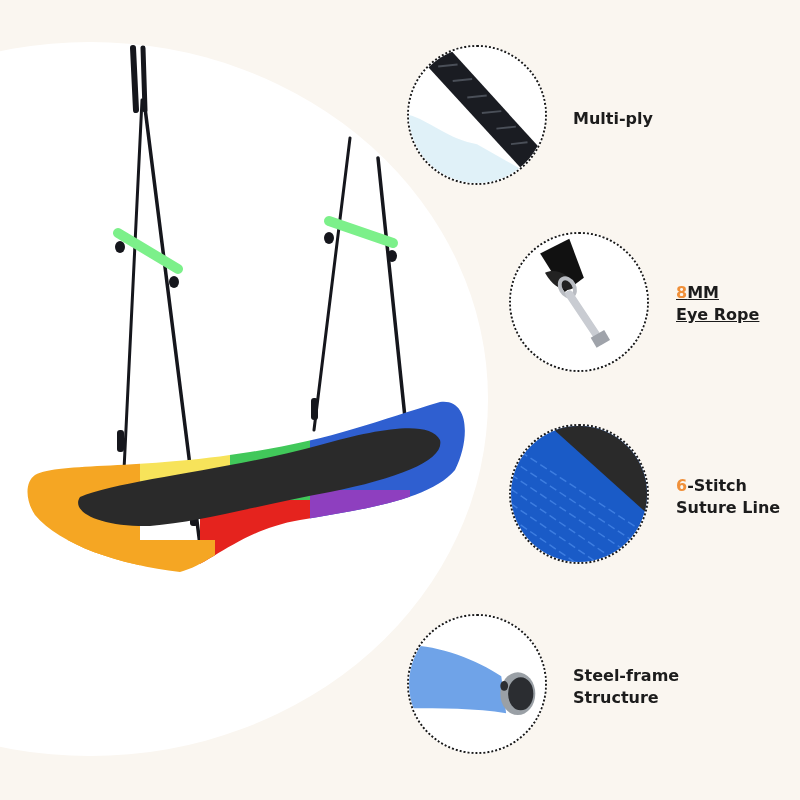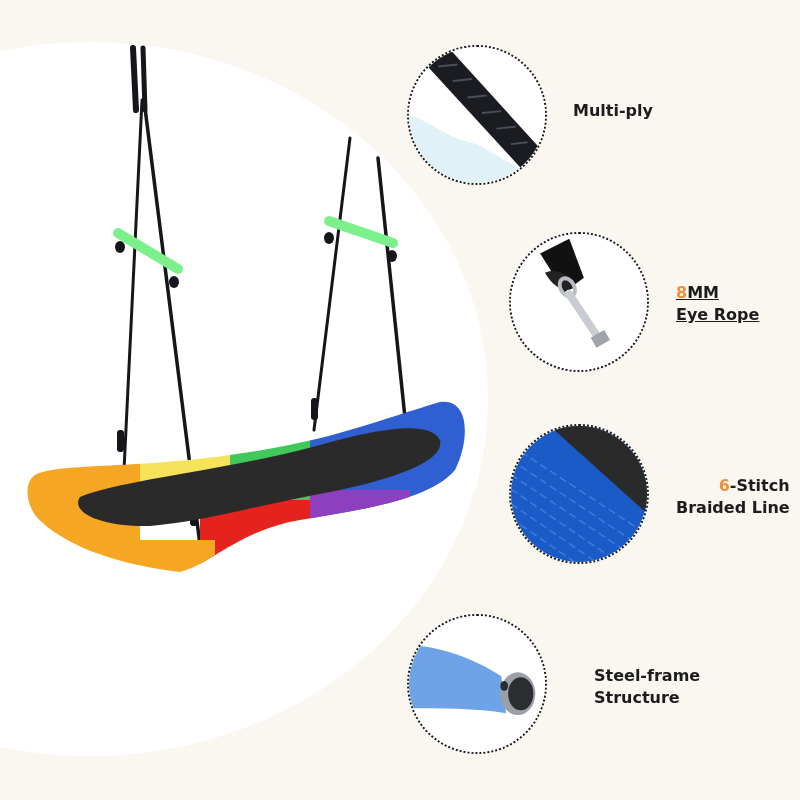--- a/index.html
+++ b/index.html
@@ -34,27 +34,27 @@
       position: absolute;
       font-weight: bold;
       font-size: 16px;
       line-height: 22px;
       color: #1C1C1C;
       white-space: nowrap;
     }
     .accent { color: #F0903A; }
 
     #f1 .circle { left: 407px; top: 45px; }
-    #f1 .label  { left: 573px; top: 100px; }
+    #f1 .label  { left: 573px; top: 108px; }
     #f2 .circle { left: 509px; top: 232px; }
     #f2 .label  { left: 676px; top: 282px; text-decoration: underline; }
     #f3 .circle { left: 509px; top: 424px; border-style: dotted; }
-    #f3 .label  { left: 676px; top: 475px; text-align: right; }
+    #f3 .label  { left: 676px; top: 475px; }
     #f4 .circle { left: 407px; top: 614px; }
-    #f4 .label  { left: 573px; top: 665px; margin-left: 21px; }
+    #f4 .label  { left: 573px; top: 665px; }
   </style>
 </head>
 <body>
 
 <div class="stage">
   <div class="white-blob"></div>
 
   <svg class="swing-svg" viewBox="0 0 800 800">
 
     <g stroke="#15161c" stroke-linecap="round" fill="none">
@@ -145,21 +145,21 @@
           <line x1="0" y1="35" x2="125" y2="118"></line>
           <line x1="0" y1="50" x2="120" y2="130"></line>
           <line x1="0" y1="65" x2="110" y2="140"></line>
           <line x1="0" y1="80" x2="95" y2="145"></line>
           <line x1="0" y1="95" x2="80" y2="150"></line>
         </g>
       </svg>
     </div>
     <div class="label">
       <div><span class="accent">6</span><span>-Stitch</span></div>
-      <div>Braided Line</div>
+      <div>Suture Line</div>
     </div>
   </div>
 
   <div class="feature" id="f4">
     <div class="circle">
       <svg viewBox="0 0 140 140">
         <rect width="140" height="140" fill="#FFFFFF"></rect>
         <path d="M0 30 C30 30 70 45 95 62 L100 100 C70 95 30 95 0 95 Z" fill="#6FA3E8"></path>
         <ellipse cx="112" cy="80" rx="18" ry="22" fill="#9aa0a6"></ellipse>
         <ellipse cx="115" cy="80" rx="13" ry="17" fill="#2b2d31"></ellipse>

